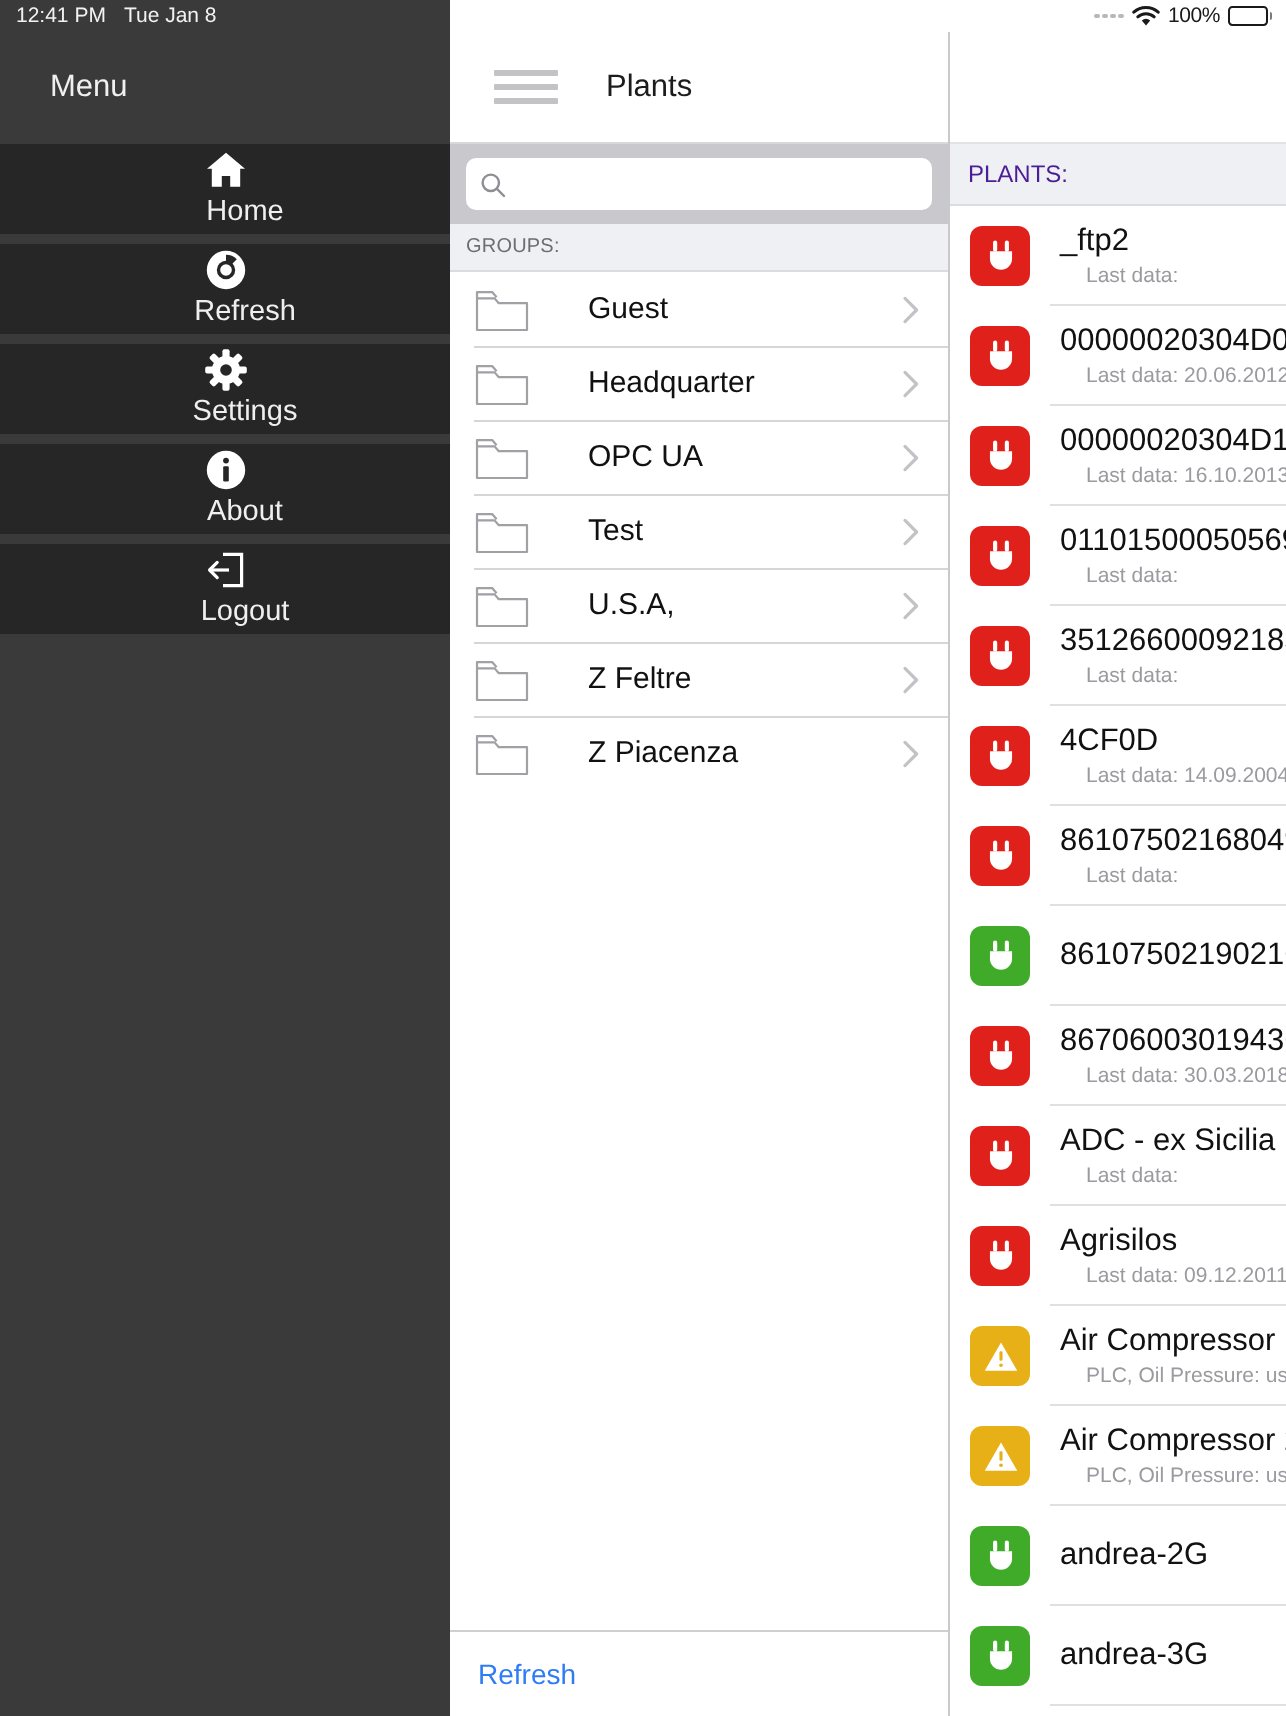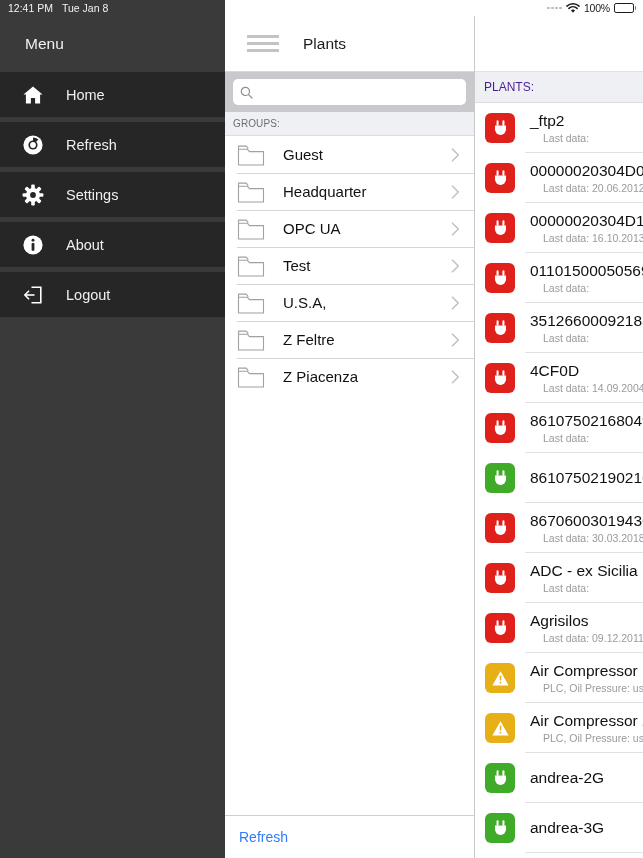--- a/index.html
+++ b/index.html
@@ -40,21 +40,21 @@
     width: 225px; height: 858px; background: #3a3a3a;
     flex: 0 0 225px; padding-top: 16px; position: relative;
   }
   .sidebar-title {
     height: 56px; display: flex; align-items: center;
     padding-left: 25px; color: #f0f0f0; font-size: 15.5px;
   }
   .menu-list { display: block; }
   .menu-item {
     height: 45px; background: #262626; display: flex; align-items: center;
-    padding-left: 20px; margin-bottom: 0; cursor: pointer;
+    padding-left: 20px; margin-bottom: 0; cursor: pointer; flex-direction: column;
   }
   .menu-sep { height: 5px; background: #3a3a3a; }
   .menu-icon { width: 26px; height: 26px; display: flex;
     align-items: center; justify-content: center; margin-right: 20px; }
   .menu-label { color: #efefef; font-size: 14.5px; }
 
   
   .groups-panel {
     width: 250px; flex: 0 0 250px; height: 858px;
     background: #c2410c; border-right: 1px solid #c9c9c9;
@@ -81,21 +81,21 @@
 
   .section-head {
     background: #eef0f4; height: 24px; display: flex; align-items: center;
     padding-left: 8px; font-size: 10px; color: #6d6d72; letter-spacing: 0.1px;
     border-bottom: 1px solid #dcdce0; flex: 0 0 24px;
   }
 
   .group-rows { flex: 1 1 auto; overflow: hidden; background: #ffffff; }
   .group-row {
     height: 37px; display: flex; align-items: center;
-    padding: 0 10px 0 12px; cursor: pointer; position: relative;
+    padding: 0 10px 0 12px; cursor: pointer; position: relative; gap: 11px;
   }
   .group-row + .group-row::before,
   .group-row:first-child::before {
     content: ""; position: absolute; left: 12px; right: 0; top: 0;
     height: 1px; background: #d6d6d8;
   }
   .group-row:first-child::before { background: transparent; }
   .folder-icon { width: 28px; height: 24px; margin-right: 18px; flex: 0 0 28px; }
   .group-name { flex: 1; font-size: 15px; color: #111; }
   .chevron { width: 9px; height: 14px; flex: 0 0 9px; margin-right: 4px; }

